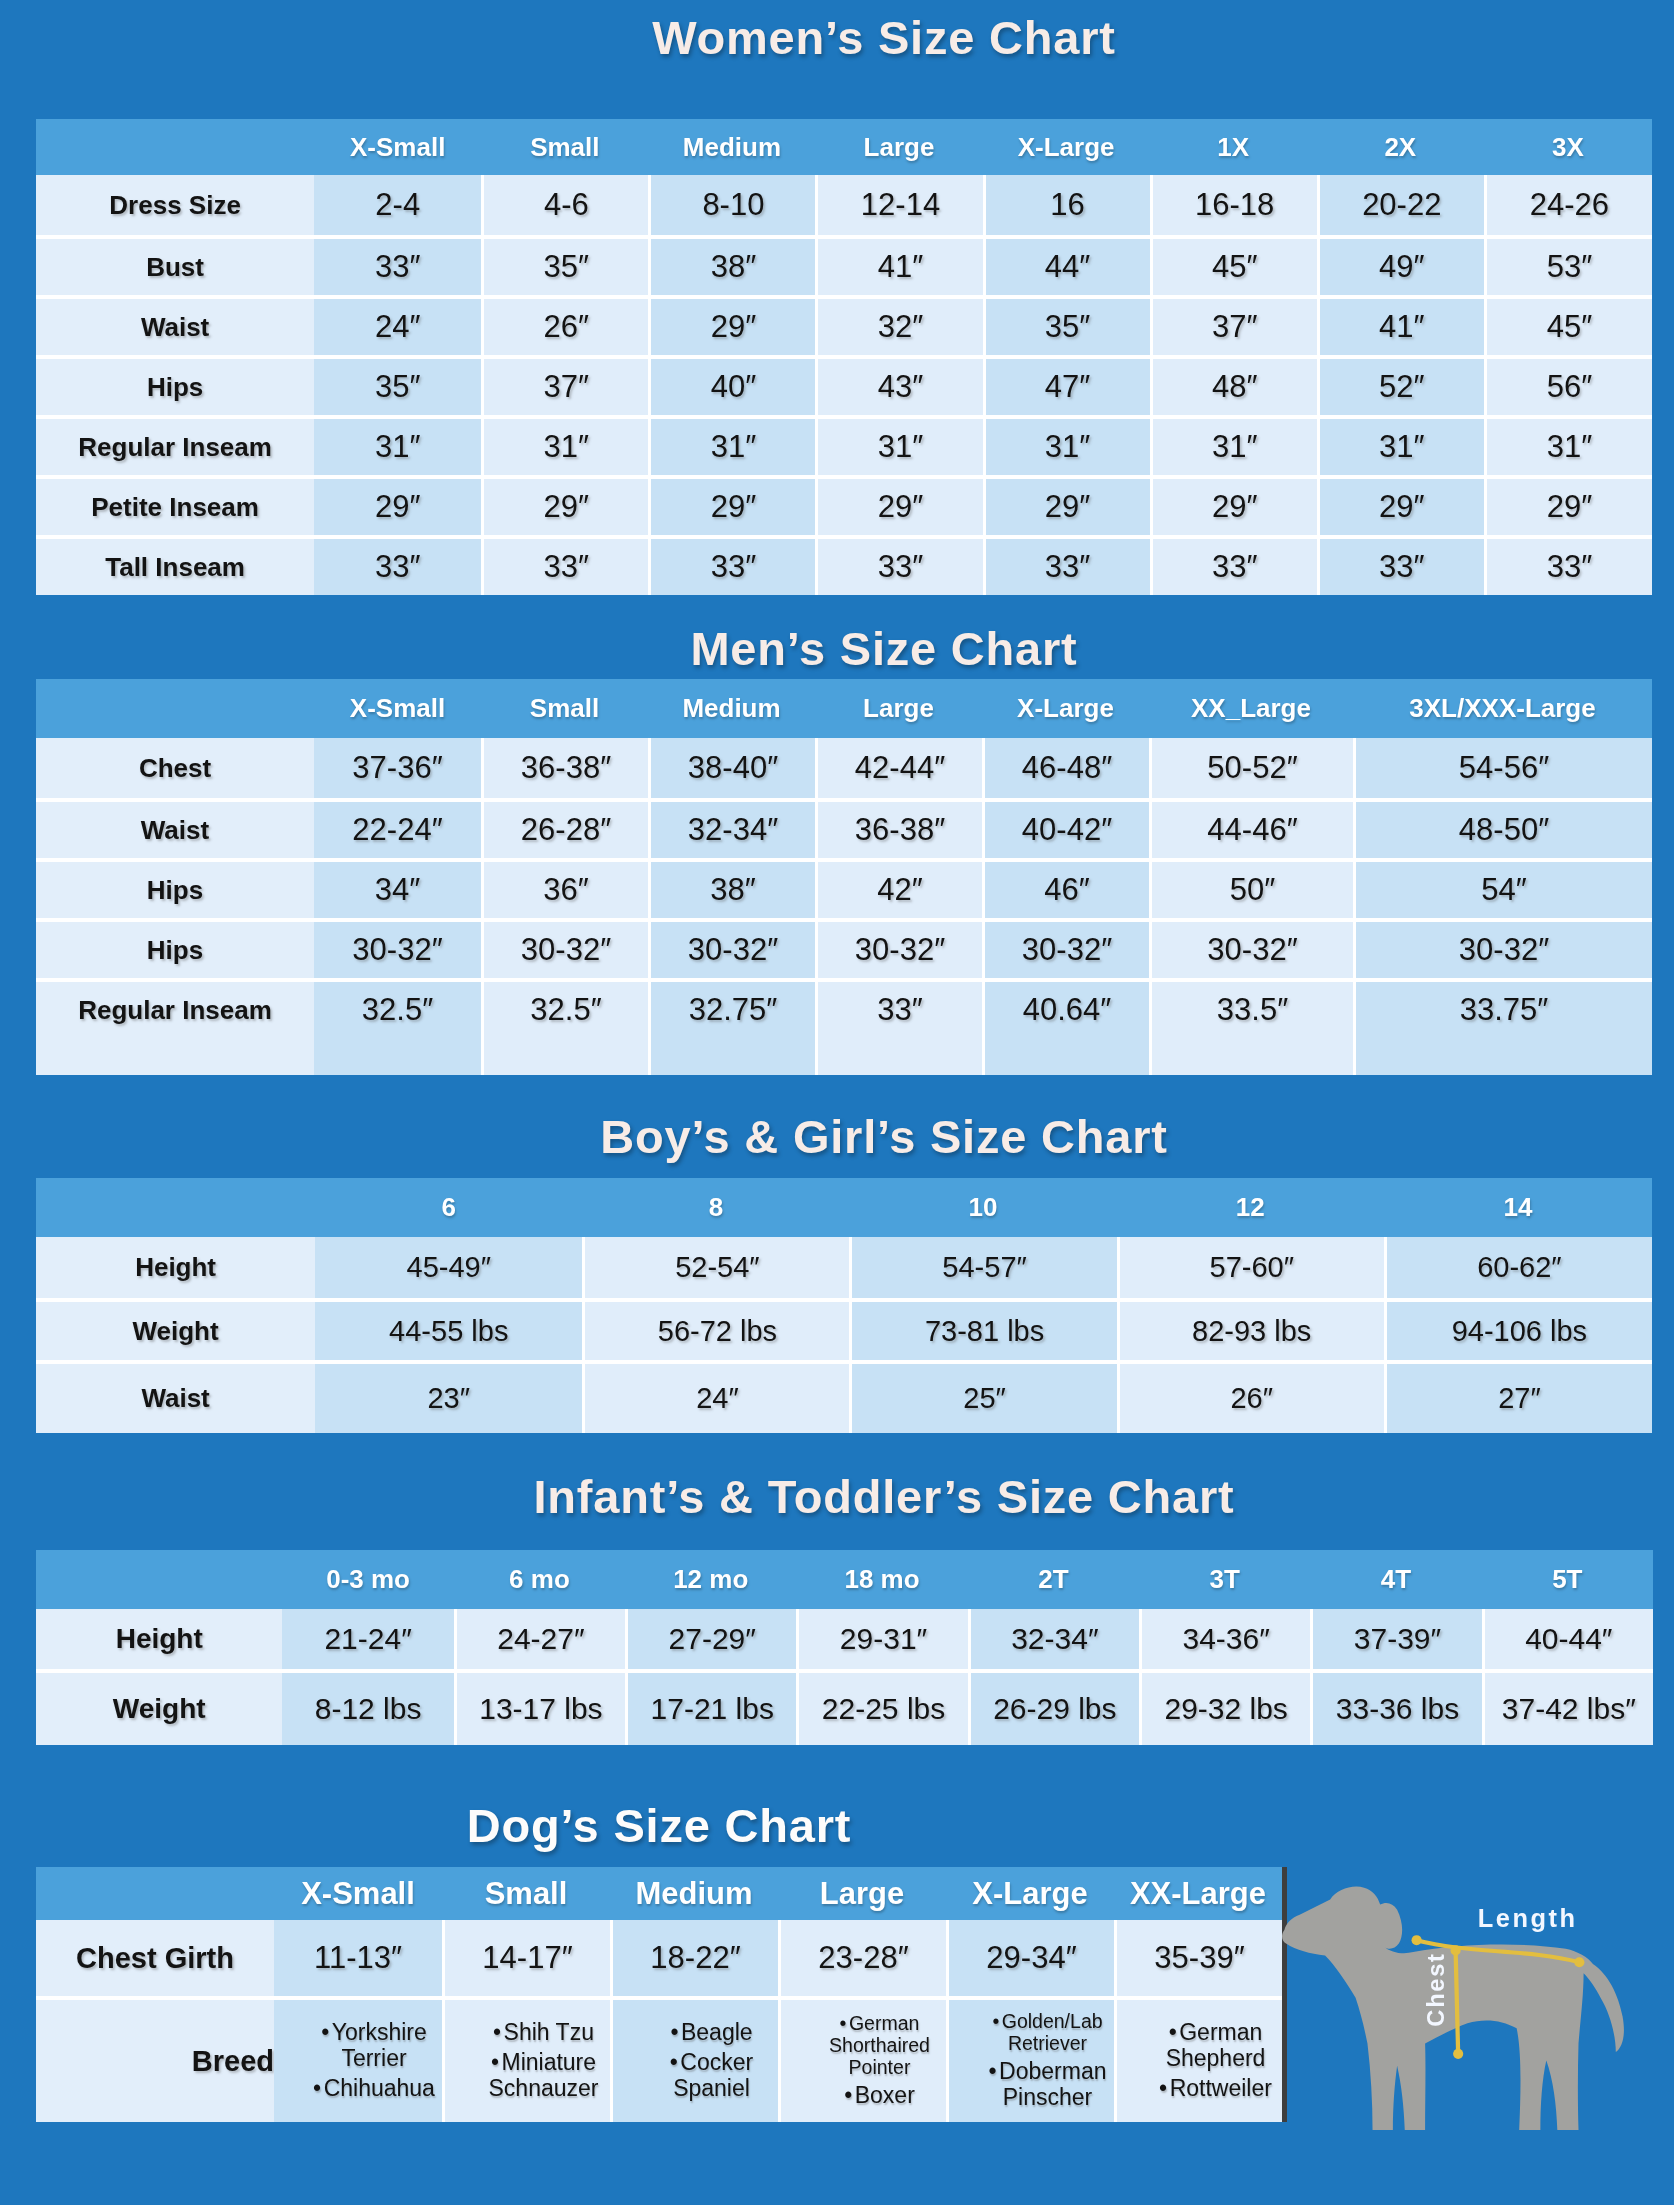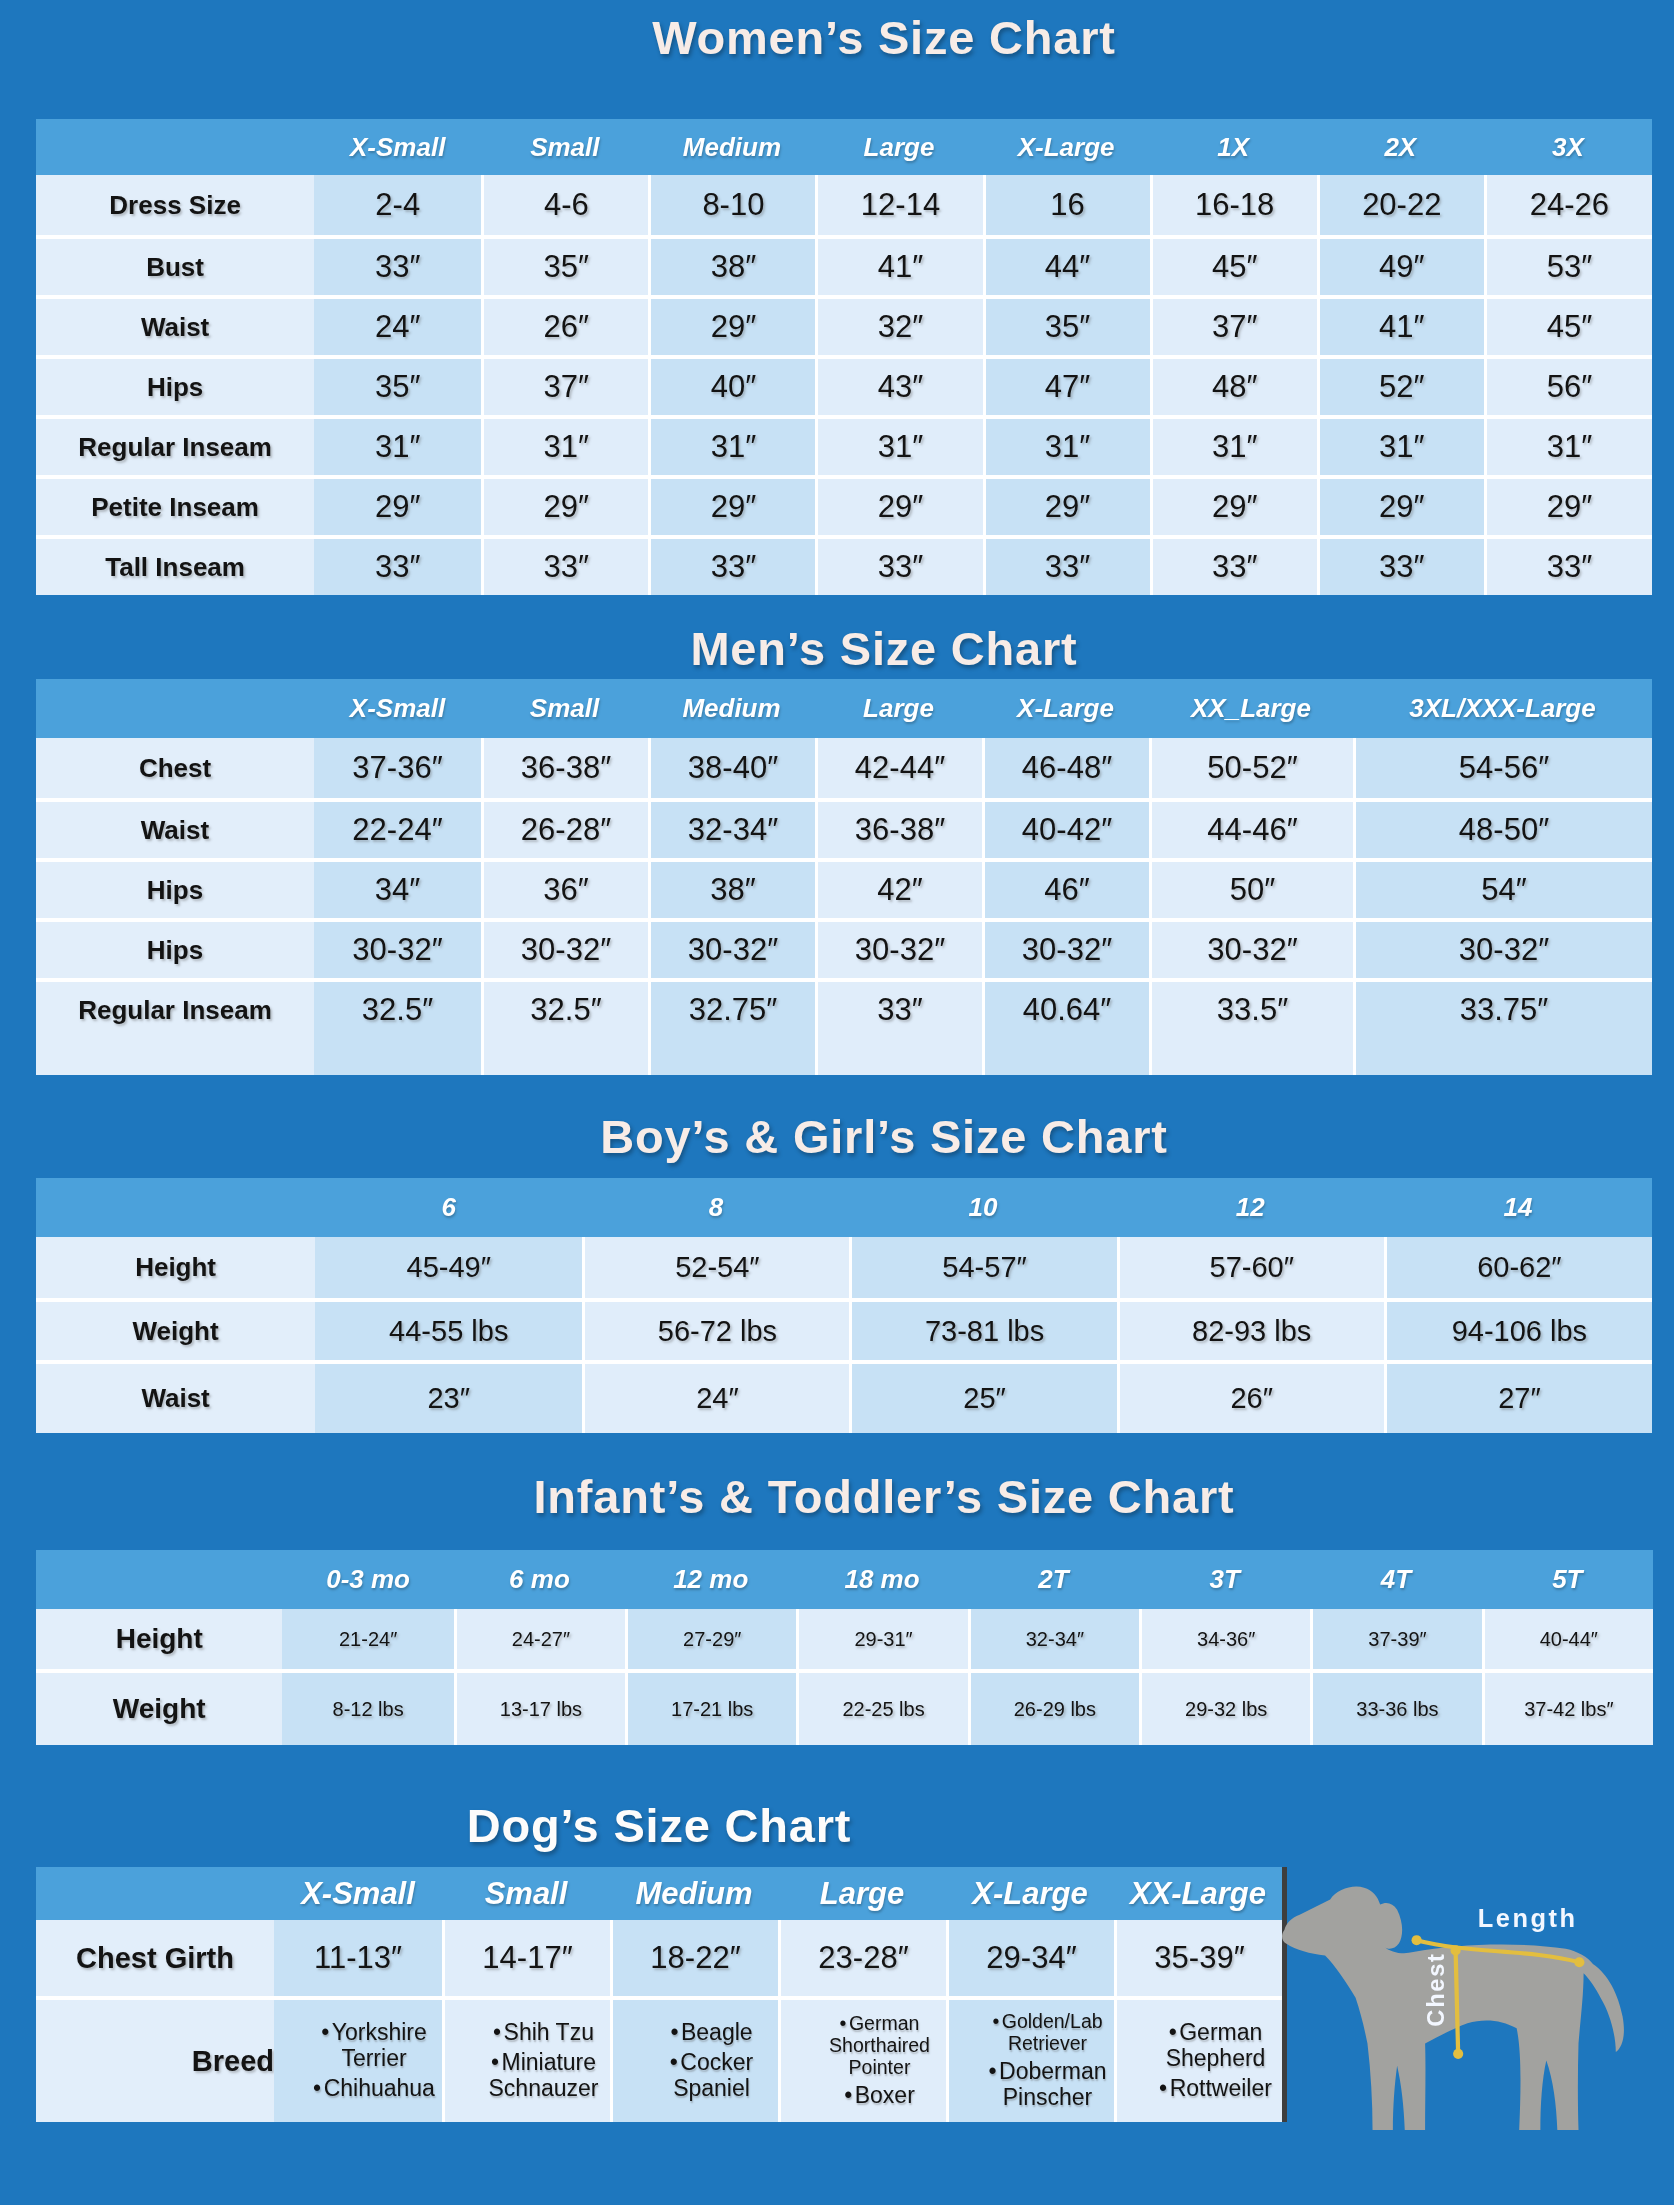--- a/index.html
+++ b/index.html
@@ -16,41 +16,41 @@
 
   table.size-table{
     position:absolute;border-collapse:separate;border-spacing:0;table-layout:fixed;
   }
   table.size-table td{
     box-sizing:border-box;padding:0;margin:0;text-align:center;vertical-align:middle;
     overflow:hidden;
   }
   tr.band td{
     background:#4BA1DB;color:#FFFFFF;font-weight:bold;font-size:26px;border:0;
-    text-shadow:0.8px 1.7px 2.5px rgba(0,0,0,0.25);white-space:nowrap;font-style:italic;
+    text-shadow:0.8px 1.7px 2.5px rgba(0,0,0,0.25);white-space:nowrap;
   }
   td.lab{
     background:#E2EEFA;font-weight:bold;font-size:26px;color:#131313;
     text-shadow:1.7px 1.7px 2.5px rgba(80,80,80,0.35);white-space:nowrap;
   }
   td.cell{
     font-size:31px;color:#131313;text-shadow:1.7px 1.7px 2.5px rgba(80,80,80,0.35);
     white-space:nowrap;
   }
   td.dark{background:#C7E1F5;}
   td.light{background:#E0EDFA;}
 
   
   tr.datarow td{border-top:4.2px solid #FFFFFF;}
   tr.first td, tr.cont td{border-top:0;}
   td.cell + td.cell{border-left:3.4px solid #FFFFFF;}
 
   
   .t-boys td.cell{font-size:29px;}
-  .t-infant td.cell{font-size:20px;margin-left:16px;}
+  .t-infant td.cell{font-size:30px;margin-left:16px;}
   .t-infant td.lab{font-size:28px;}
   .t-dog td.lab{font-size:29px;}
   .t-dog tr.band td{font-size:31px;}
   .t-dog{border-right:5.1px solid #3E3E3E;}
 
   td.breed-cell{white-space:normal;padding:5.1px 1.7px;}
   .breed-item{font-size:23px;line-height:1.12;margin:4.2px 0;color:#131313;
     text-shadow:0.8px 1.7px 1.7px rgba(80,80,80,0.35);padding-left:32px;}
   .breed-item.small{font-size:19.5px;}
   .breed-item::before{content:"•";margin-right:2.5px;}

